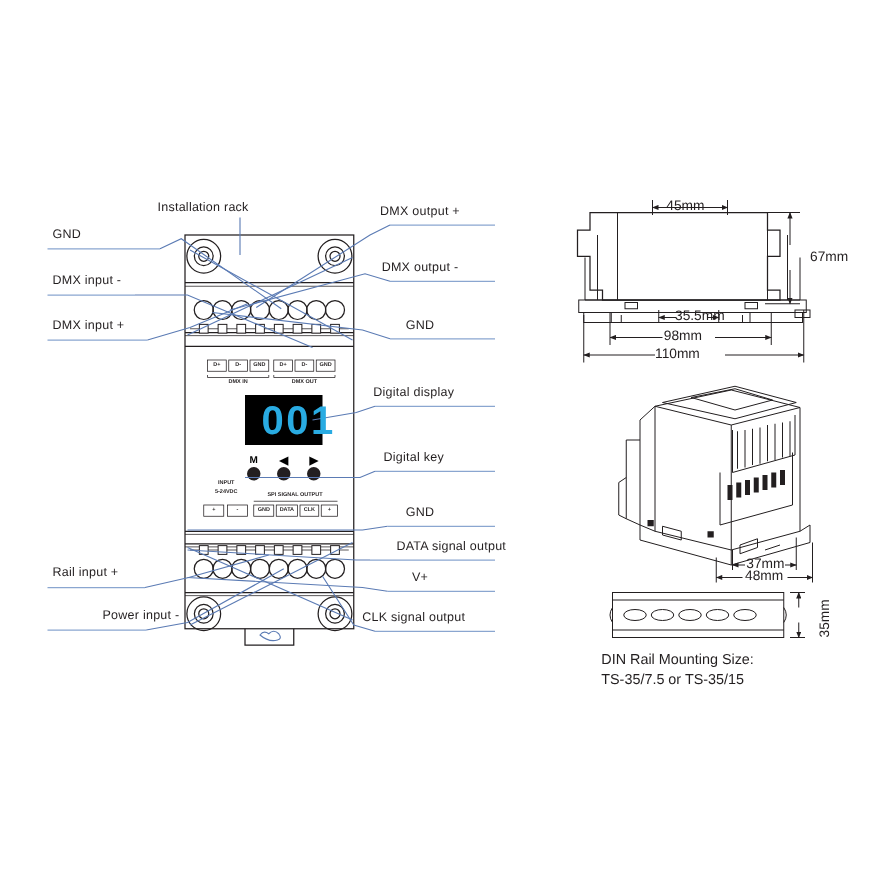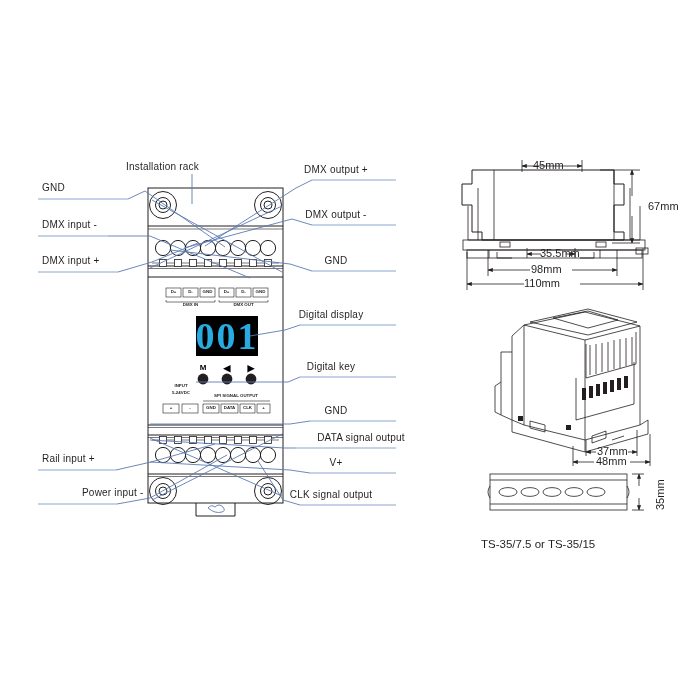--- a/index.html
+++ b/index.html
@@ -439,35 +439,36 @@
   <div class="tinyc" style="left:181px;top:384px;">INPUT</div>
   <div class="tinyc" style="left:181px;top:391px;">5-24VDC</div>
   <div class="tinyc" style="left:236px;top:394px;">SPI SIGNAL OUTPUT</div>
   <div class="tinyc" style="left:171px;top:406px;">+</div>
   <div class="tinyc" style="left:190px;top:406px;">-</div>
   <div class="tinyc" style="left:211px;top:406px;">GND</div>
   <div class="tinyc" style="left:229.5px;top:406px;">DATA</div>
   <div class="tinyc" style="left:247.5px;top:406px;">CLK</div>
   <div class="tinyc" style="left:263.5px;top:406px;">+</div>
 
-  <div style="position:absolute;left:196px;top:316px;width:62px;height:40px;
+  <div style="position:absolute;left:196px;top:316px;width:86px;height:40px;
               display:flex;align-items:center;justify-content:center;
-              font-family:Liberation Serif, serif;font-size:38px;
+              font-family:Liberation Sans, sans-serif;font-size:32px;
               font-weight:bold;color:#29abe2;letter-spacing:2px;">001</div>
 
   <div class="btnlbl" style="left:203px;top:364px;">M</div>
   <div class="btnlbl" style="left:227px;top:364px;font-size:9px;">◀</div>
   <div class="btnlbl" style="left:251px;top:364px;font-size:9px;">▶</div>
 
   <div class="dim" style="left:533px;top:160px;">45mm</div>
   <div class="dim" style="left:648px;top:201px;">67mm</div>
   <div class="dim" style="left:540px;top:248px;">35.5mm</div>
   <div class="dim" style="left:531px;top:264px;">98mm</div>
   <div class="dim" style="left:524px;top:278px;">110mm</div>
 
   <div class="dim" style="left:597px;top:446px;">37mm</div>
   <div class="dim" style="left:596px;top:456px;">48mm</div>
 
   <div class="dim dim-v" style="left:655px;top:510px;">35mm</div>
 
+  <div class="note" style="left:481px;top:520px;">DIN Rail Mounting Size:</div>
   <div class="note" style="left:481px;top:536px;">TS-35/7.5 or TS-35/15</div>
 
 </div>
 
 </body></html>

